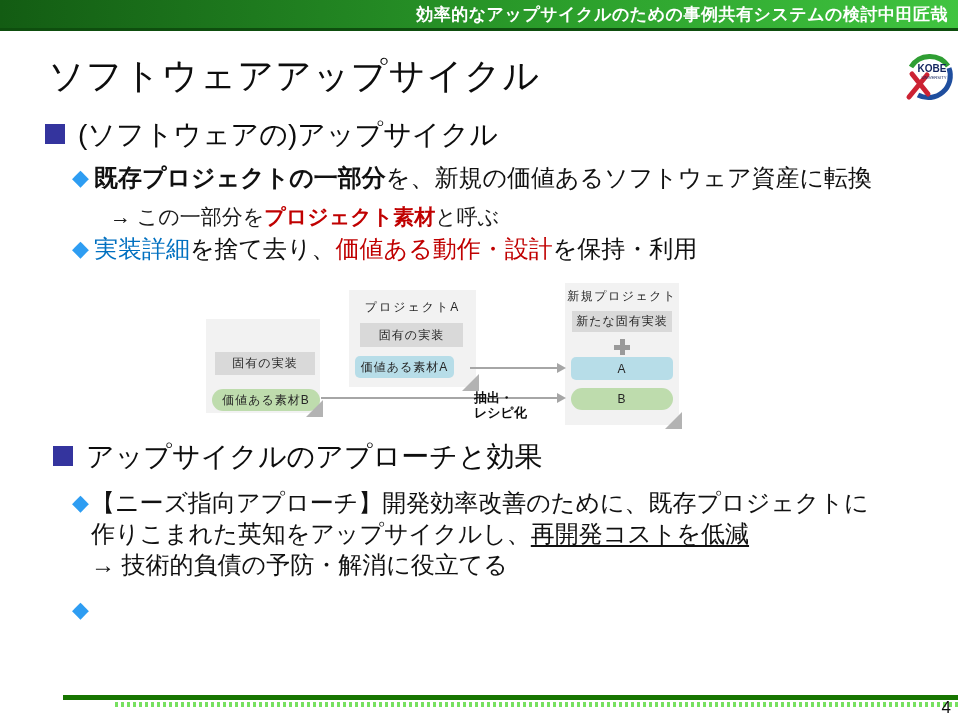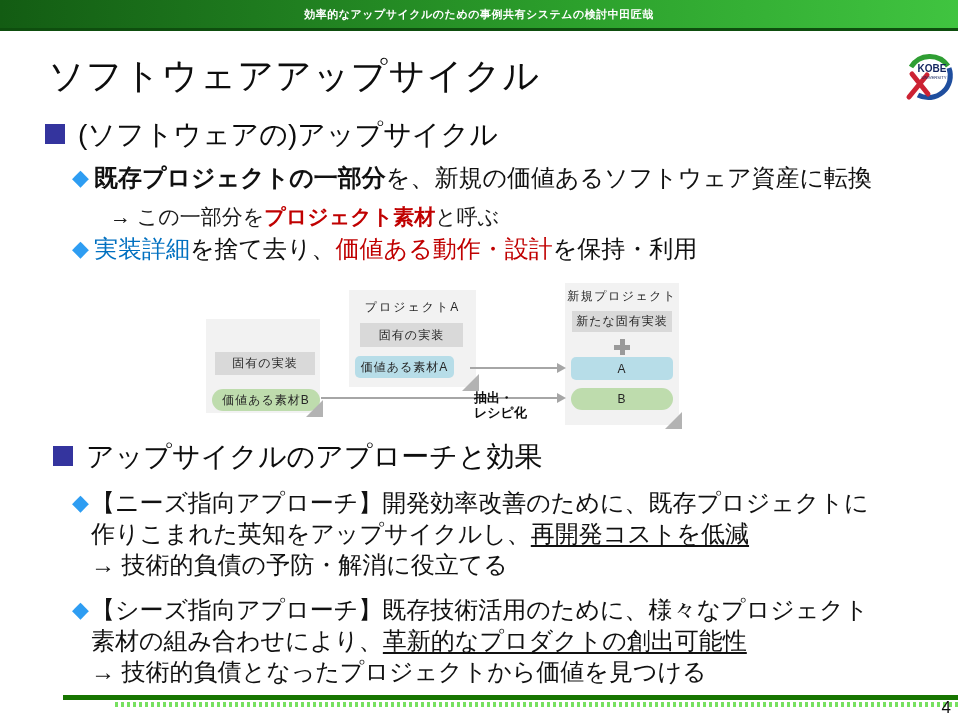--- a/index.html
+++ b/index.html
@@ -6,23 +6,23 @@
   body{
     width:958px;height:720px;position:relative;background:#ffffff;
     font-family:"Liberation Sans","DejaVu Sans",sans-serif;
     overflow:hidden;color:#111;
   }
   
   .topbar{
     position:absolute;left:0;top:0;width:958px;height:31px;
     background:linear-gradient(90deg,#135c13 0%,#2ca02c 60%,#40c440 100%);
     border-bottom:3px solid #0e4e0e;
-    display:flex;justify-content:center;align-items:center;
+    display:flex;justify-content:flex-end;align-items:center;
     box-sizing:border-box;padding:0 10px;
-    color:#ffffff;font-size:11px;font-weight:bold;letter-spacing:.5px;
+    color:#ffffff;font-size:17px;font-weight:bold;letter-spacing:.5px;
   }
   
   .slide-title{
     position:absolute;left:48px;top:52px;
     font-size:36px;font-weight:normal;color:#0d0d0d;letter-spacing:1px;
   }
   
   .logo{position:absolute;left:903px;top:50px;width:52px;height:52px;}
   
   .sec{position:absolute;display:flex;align-items:flex-start;}
@@ -148,18 +148,17 @@
   <div class="sec-label">アップサイクルのアプローチと効果</div>
 </div>
 
 <div class="dia-row" style="left:72px;top:487px;width:870px;">
   <span class="dia" style="margin-right:2px;">◆</span>
   <span><span>【ニーズ指向アプローチ】開発効率改善のために、既存プロジェクトに</span><br><span>作りこまれた英知をアップサイクルし、</span><span class="ul">再開発コストを低減</span><br><span>→ 技術的負債の予防・解消に役立てる</span></span>
 </div>
 
 <div class="dia-row" style="left:72px;top:594px;width:870px;">
   <span class="dia" style="margin-right:2px;">◆</span>
-  <span><span>【シーズ指向アプローチ】既存技術活用のために、様々なプロジェクト</span><br><span>素材の組み合わせにより、</span><span class="ul">革新的なプロダクトの創出可能性</span><br><span>→ 技術的負債となったプロジェクトから価値を見つける</span></span>
 </div>
 
 <div class="f-line"></div>
 <div class="f-dots"></div>
 <div class="page-num">4</div>
 
 </body></html>

